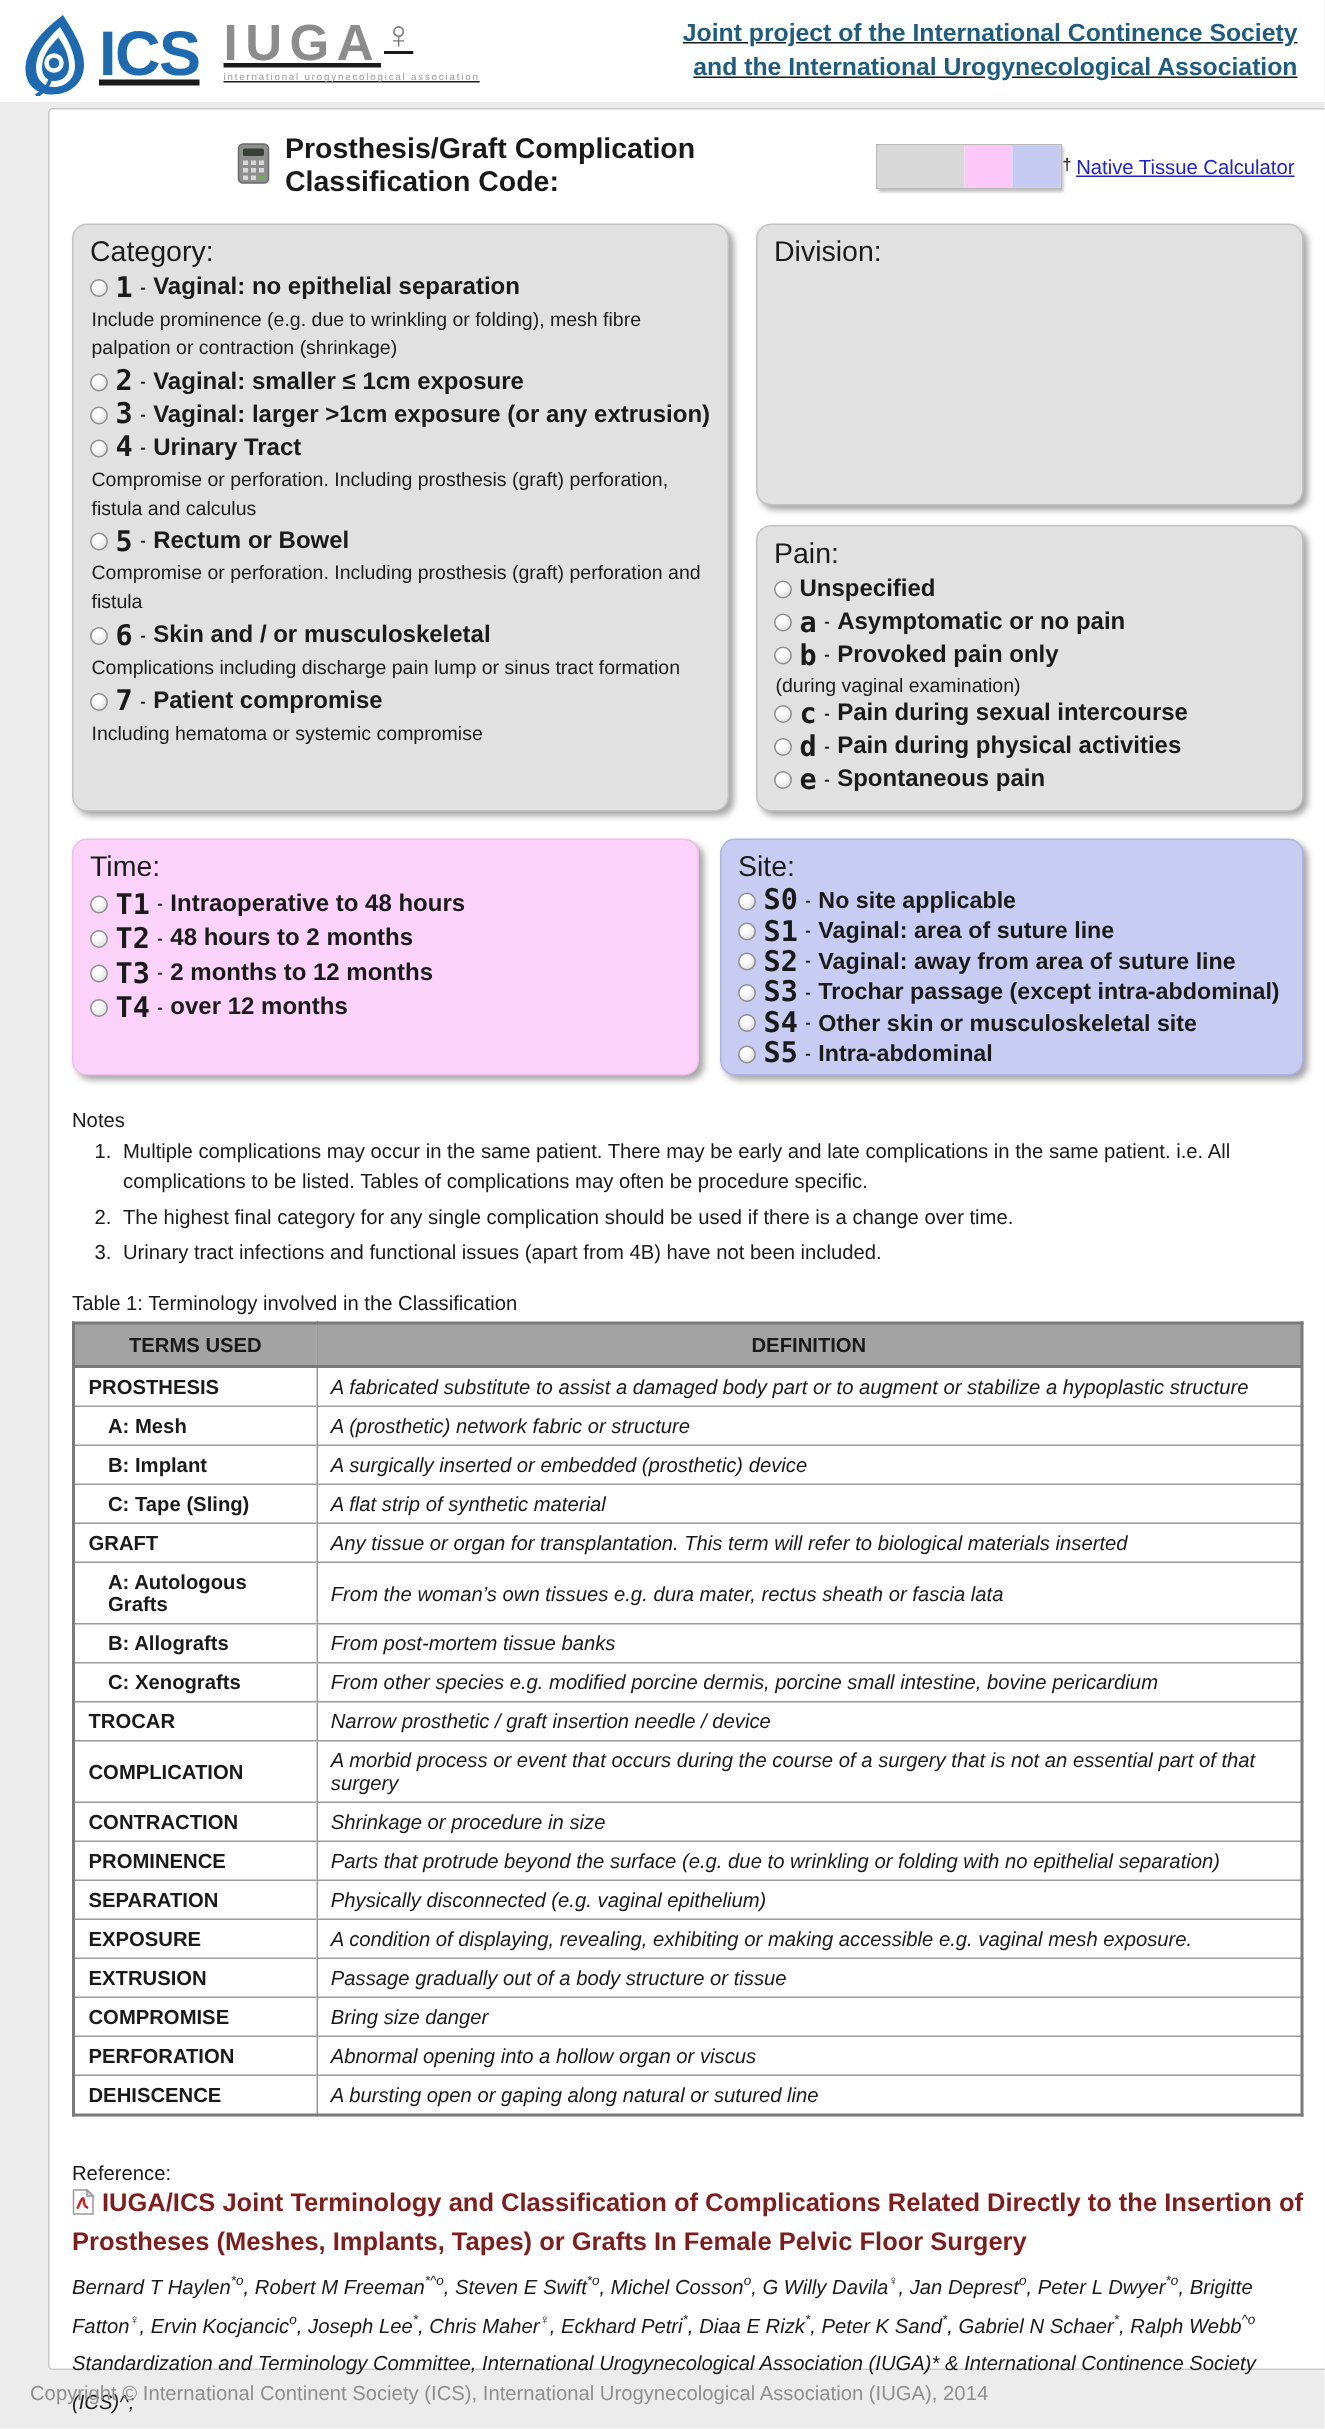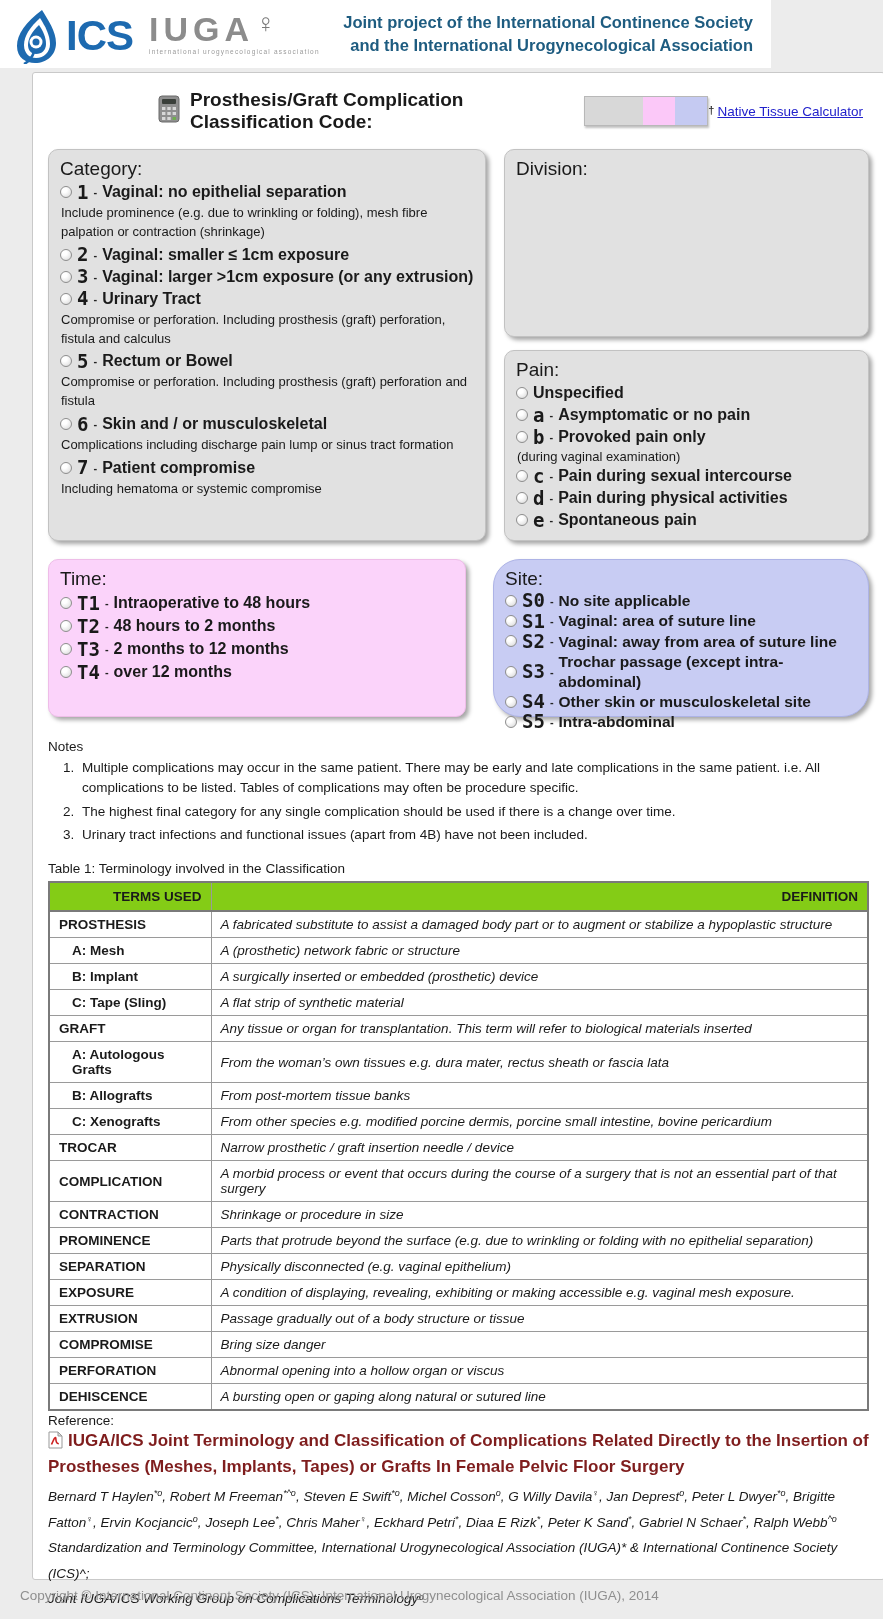--- a/index.html
+++ b/index.html
@@ -5,23 +5,23 @@
   * { box-sizing: border-box; }
   html,body { margin:0; padding:0; }
   body {
     width:883px; height:1619px; position:relative;
     background:#ececec; color:#1a1a1a;
     font-family:"Liberation Sans", sans-serif;
     overflow:hidden;
   }
   
   .header {
-    position:absolute; left:0; top:0; width:771px; height:68px;
+    position:absolute; left:0; top:0; width:883px; height:68px;
     background:#ffffff; display:flex; align-items:center;
-    justify-content:space-between; padding:0 14px;
+    justify-content:space-between; padding:0 14px;text-decoration:underline;
   }
   .logos { display:flex; align-items:flex-start; gap:16px; padding-top:4px; }
   .ics-logo { display:flex; align-items:center; gap:2px; }
   .ics-text { font-size:42px; font-weight:bold; color:#1d6ab0; letter-spacing:-1px; line-height:1; }
   .iuga-logo { display:flex; flex-direction:column; margin-top:4px; }
   .iuga-row { display:flex; align-items:flex-start; gap:2px; }
   .iuga-text { font-size:34px; font-weight:bold; color:#8c8c8c; letter-spacing:5px; line-height:1; }
   .iuga-female { font-size:26px; color:#7a7a7a; line-height:1; margin-top:-2px; }
   .iuga-sub { font-size:6.5px; color:#9a9a9a; letter-spacing:1.2px; margin-top:2px; }
   .tagline { text-align:right; color:#1e5c80; font-weight:bold; font-size:16.5px; line-height:1.4; padding-right:4px; }
@@ -55,45 +55,45 @@
   .radio {
     width:12px; height:12px; border-radius:50%; flex:0 0 auto;
     border:1px solid #8e8e8e;
     background:radial-gradient(circle at 35% 30%, #ffffff 25%, #ececec 60%, #cfcfcf 100%);
   }
   .code { font-family:"DejaVu Sans Mono", monospace; font-weight:bold; font-size:19px; line-height:1; }
   .dash { font-size:11px; font-weight:bold; color:#222; }
   .olabel { font-weight:bold; font-size:16px; line-height:1.25; }
   .odesc { font-size:13px; line-height:1.45; margin:1px 0 3px 1px; }
   .pain-note { font-size:13px; margin:2px 0 2px 1px; }
-  .row2 { display:flex; gap:27px; margin-top:18px;align-items:center; }
+  .row2 { display:flex; gap:14px; margin-top:18px;align-items:center; }
   .time-box { width:418px; height:158px; background:#fbd3fa; border-color:#eebde8; }
-  .site-box { flex:1; height:158px; background:#c8ccf3; border-color:#adb3e6;border-radius:27px; }
+  .site-box { flex:1; height:158px; background:#c8ccf3; border-color:#adb3e6; }
   .time-box .opt, .site-box .opt { margin:3px 0; }
   .site-box .opt { margin:1px 0; }
   .site-box .olabel { font-size:15.5px; }
   
   .notes { margin-top:22px; }
   .notes-label { font-size:13.5px; }
   .notes ol { margin:4px 0 0 0; padding-left:30px; font-size:13.5px; line-height:1.5; }
   .notes li { margin-bottom:3px; padding-left:4px; }
   
   .tbl-caption { font-size:13.5px; margin:16px 0 5px 0; }
   table.terms { width:100%; border-collapse:collapse; border:2px solid #7a7a7a; }
   table.terms th {
-    background:#84cc16; text-align:right; font-size:13.5px; padding:6px 9px;
+    background:#a3a3a3; text-align:center; font-size:13.5px; padding:6px 9px;
     border-bottom:2px solid #7a7a7a;
   }
   table.terms th.col-term { width:162px; border-right:1px solid #9a9a9a; }
   table.terms td { border-top:1.5px solid #9a9a9a; padding:5px 9px; font-size:13.5px; }
   table.terms td.term { font-weight:bold; border-right:1px solid #9a9a9a; }
   table.terms td.term.indent { padding-left:22px; }
   table.terms td.def { font-style:italic; }
   
-  .ref-label { font-size:13.5px; margin-top:2px; }
+  .ref-label { font-size:13.5px; margin-top:30px; }
   .ref-title { color:#1c1cc4; font-weight:bold; font-size:17px; line-height:1.35; margin-top:2px; }
   .pdf-icon { display:inline-block; vertical-align:-3px; margin-right:5px; }
   .authors { font-style:italic; font-size:13.5px; line-height:1.9; margin-top:5px; }
   .authors sup, .committee sup { font-size:9px; }
   .committee { font-style:italic; font-size:13.5px; line-height:1.9; }
   
   .copyright { position:absolute; left:20px; top:1588px; color:#8f8f8f; font-size:13.5px; }
 </style>
 </head>
 <body>

